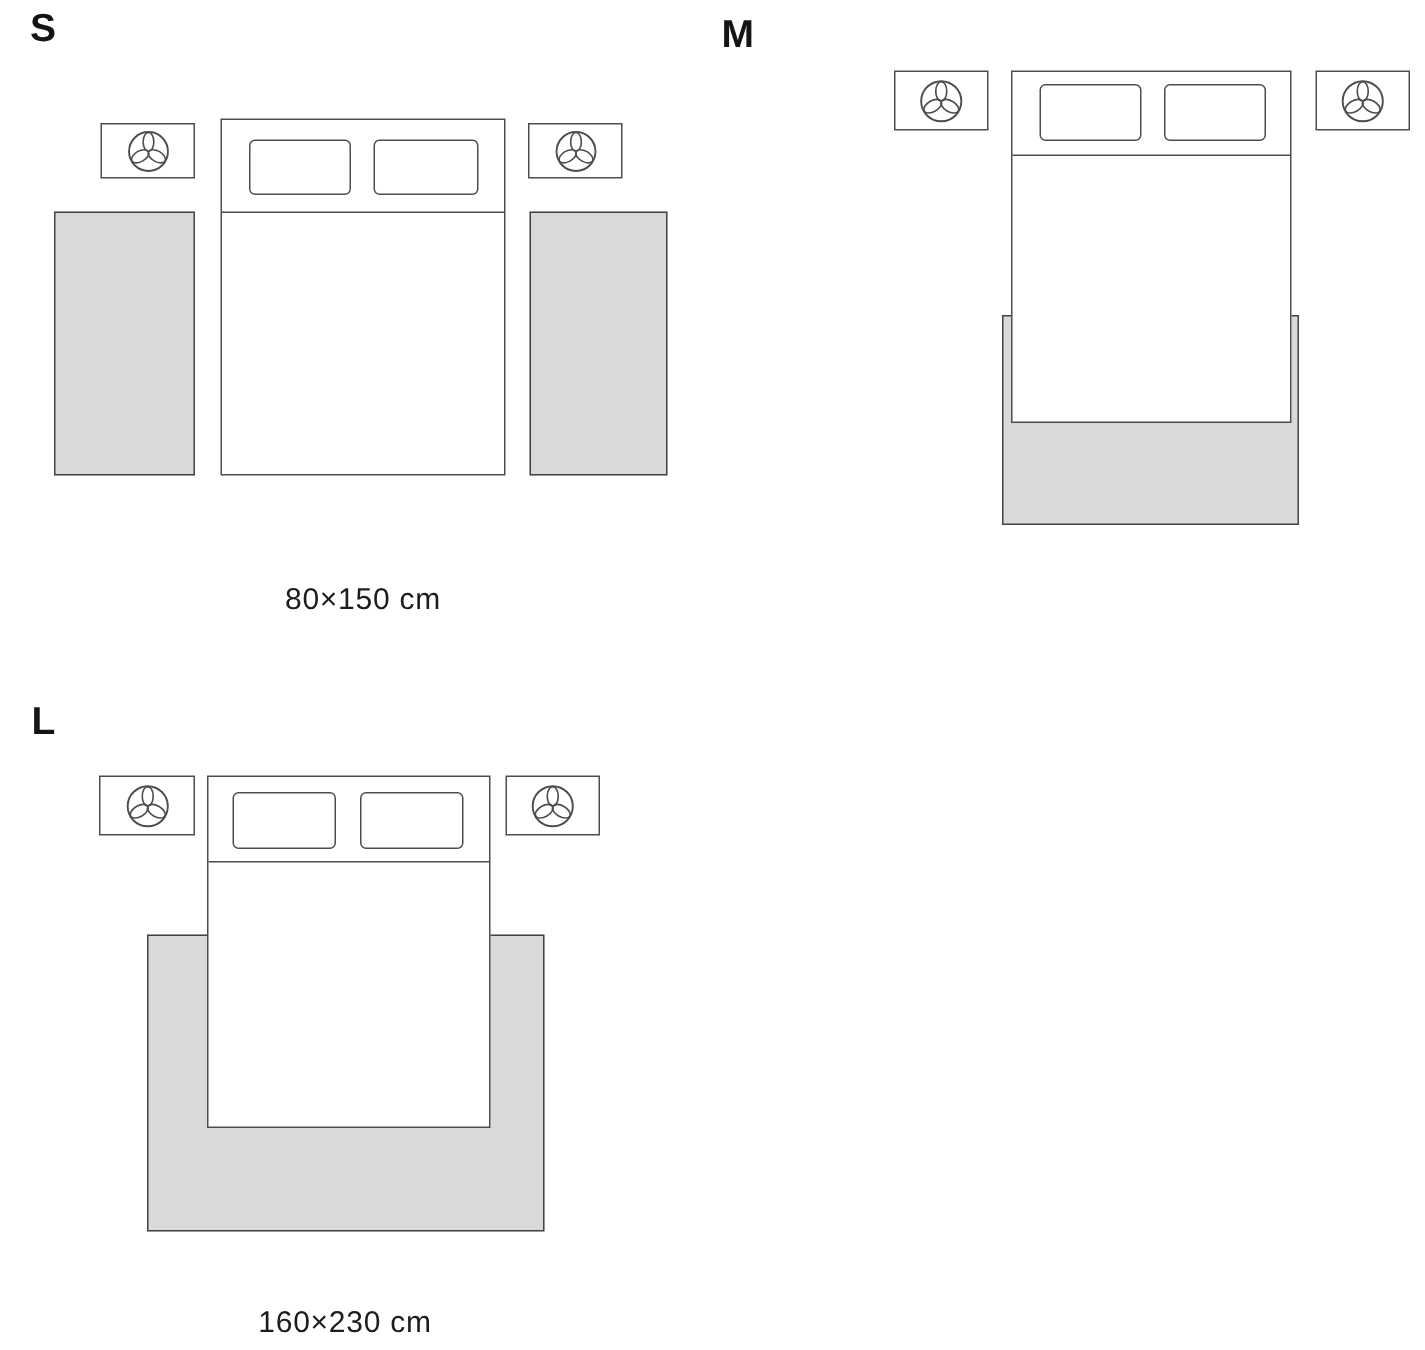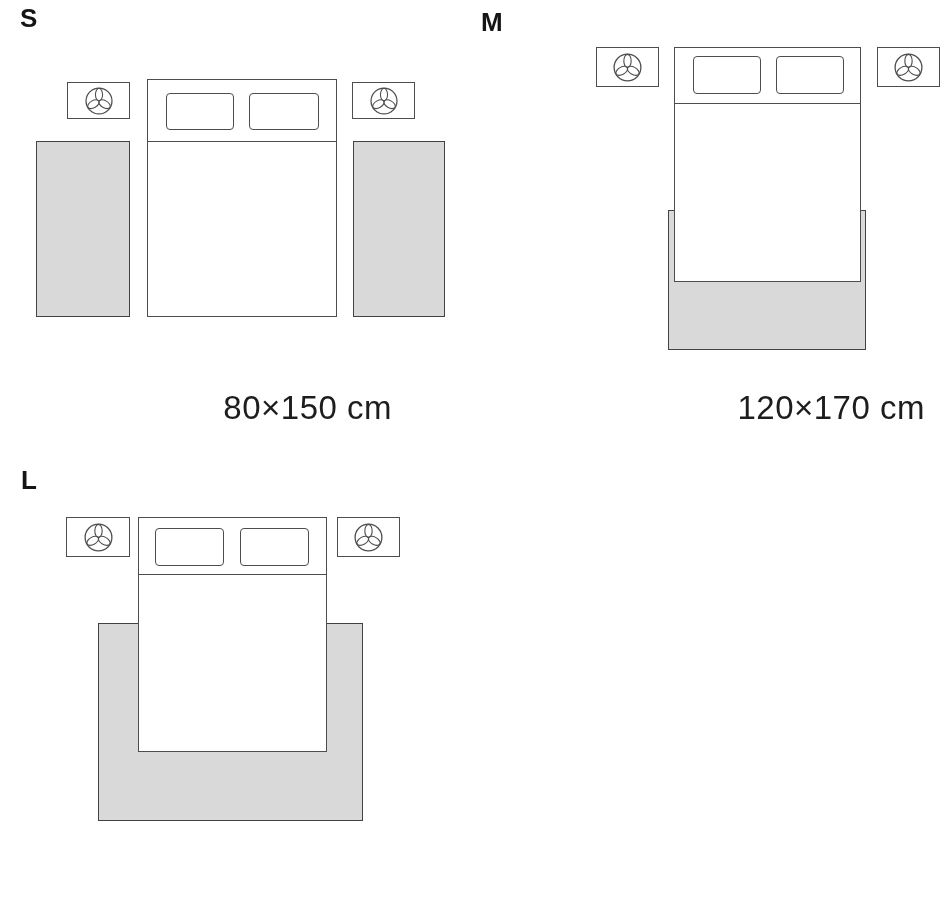--- a/index.html
+++ b/index.html
@@ -25,22 +25,22 @@
     font-size: 26px;
     font-weight: bold;
     color: #151515;
     letter-spacing: 0.3px;
     line-height: 1.1;
   }
 
   .size-label {
     position: absolute;
     width: 300px;
-    text-align: right;
-    font-size: 33px;
+    text-align: center;
+    font-size: 20px;
     color: #1d1d1f;
     letter-spacing: 0.5px;
     line-height: 1.15;
   }
 
   .rug {
     position: absolute;
     background: #d9d9d9;
     border: 1.5px solid #434343;
     z-index: 1;
@@ -143,21 +143,20 @@
       </span>
     </div>
     <div class="nightstand" style="left:402px;top:47px;width:63px;height:40px">
       <span class="icon">
         <svg width="33" height="33" viewBox="0 0 36 36">
             <use href="#plant-glyph"></use>
           </svg>
       </span>
     </div>
 
-    <div class="size-label" style="left:150px;top:389px">120×170 cm</div>
   </div>
 
   <div class="quad" id="quad-l">
     <div class="variant-label" style="left:21px;top:16px">L</div>
 
     <div class="rug" style="left:98px;top:173px;width:265px;height:198px"></div>
 
     <div class="bed" style="left:138px;top:67px;width:189px;height:235px">
       <div class="headboard" style="height:57px"></div>
       <div class="pillow" style="left:16px;top:10px;width:69px;height:38px"></div>
@@ -172,16 +171,17 @@
       </span>
     </div>
     <div class="nightstand" style="left:337px;top:67px;width:63px;height:40px">
       <span class="icon">
         <svg width="33" height="33" viewBox="0 0 36 36">
             <use href="#plant-glyph"></use>
           </svg>
       </span>
     </div>
 
+    <div class="size-label" style="left:80px;top:421px">160×230 cm</div>
   </div>
 
 
 </div>
 
 </body></html>

